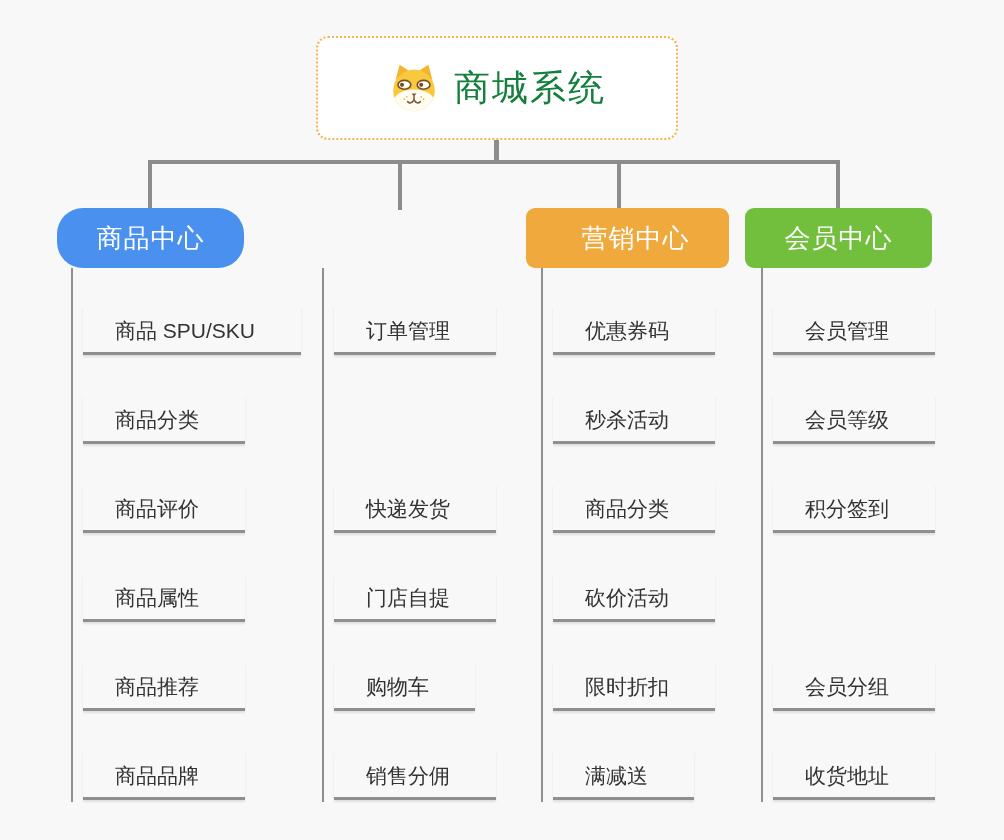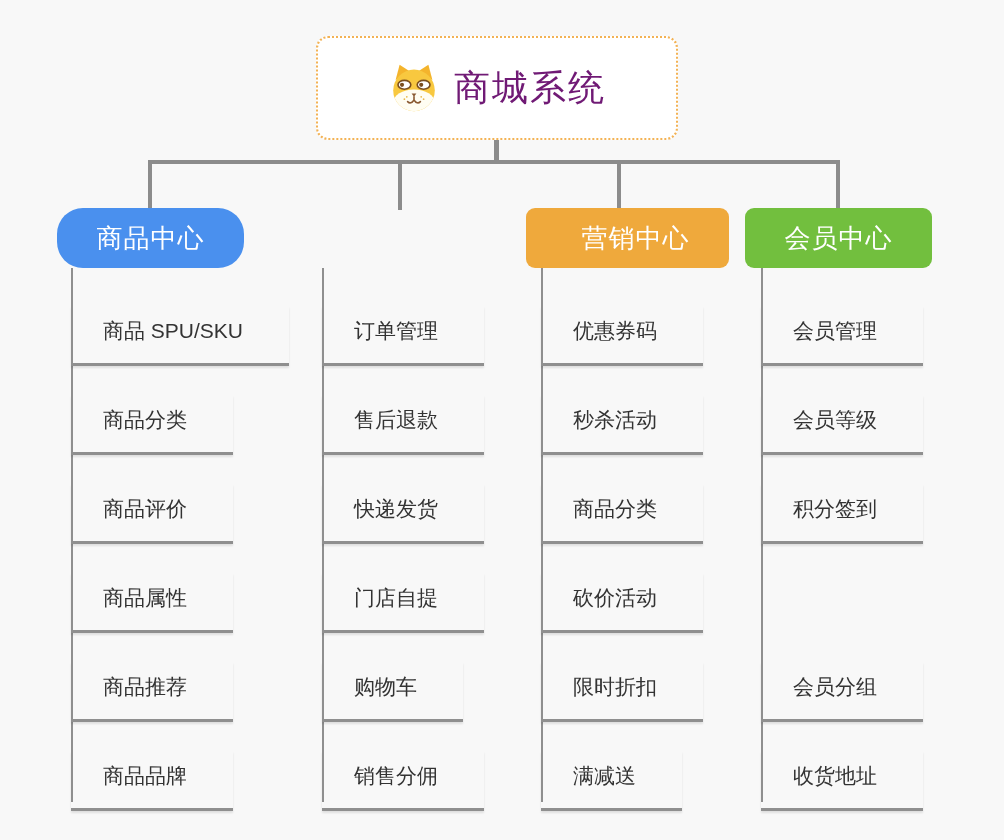--- a/index.html
+++ b/index.html
@@ -21,43 +21,43 @@
   .colline.c0{left:71px;} .colline.c1{left:322px;} .colline.c2{left:541px;} .colline.c3{left:761px;}
 
   
   .root-node{
     position:absolute;left:316px;top:36px;width:362px;height:104px;
     background:#FFFFFF;border:2px dotted #F3B254;border-radius:12px;
     box-sizing:border-box;
     display:flex;align-items:center;justify-content:center;gap:14px;
   }
   .root-title{
-    font-size:36px;color:#701a75;letter-spacing:2px;font-weight:500;
+    font-size:36px;color:#15803d;letter-spacing:2px;font-weight:500;
   }
   .dog-icon{width:52px;height:48px;flex:0 0 auto;}
 
   
   .branch-header{
     position:absolute;top:208px;width:187px;height:60px;
     border-radius:9px;color:#FFFFFF;font-size:26px;
     display:flex;align-items:center;justify-content:center;
     letter-spacing:1px;
   }
   .branch-header.b0{left:57px;}
   .branch-header.b1{left:307px;}
   .branch-header.b2{left:526px;padding-left:16px;}
   .branch-header.b3{left:745px;}
 
   
   .leaf{
     position:absolute;width:max-content;height:46px;
-    padding:0 46px 11px 32px;box-sizing:content-box;
+    padding:0 46px 0 32px;box-sizing:content-box;
     border-bottom:3px solid #8F8F8F;
     box-shadow:0 2px 2px rgba(0,0,0,0.10);
-    display:flex;align-items:flex-end;
+    display:flex;align-items:flex-end;margin-left:12px;
   }
   .leaf-label{
     font-size:21px;color:#333333;line-height:1;padding-bottom:11px;
     white-space:nowrap;
   }
   .leaf.c0{left:71px;} .leaf.c1{left:322px;text-align:center;} .leaf.c2{left:541px;} .leaf.c3{left:761px;}
   .leaf.r0{top:306px;} .leaf.r1{top:395px;} .leaf.r2{top:484px;}
   .leaf.r3{top:573px;} .leaf.r4{top:662px;} .leaf.r5{top:751px;}
 </style>
 </head>
@@ -120,23 +120,20 @@
   <div class="leaf c0 r4">
       <span class="leaf-label">商品推荐</span>
     </div>
   <div class="leaf c0 r5">
       <span class="leaf-label">商品品牌</span>
     </div>
 
   <div class="leaf c1 r0">
       <span class="leaf-label">订单管理</span>
     </div>
-  <div class="leaf c1 r1">
-      <span class="leaf-label">售后退款</span>
-    </div>
   <div class="leaf c1 r2">
       <span class="leaf-label">快递发货</span>
     </div>
   <div class="leaf c1 r3">
       <span class="leaf-label">门店自提</span>
     </div>
   <div class="leaf c1 r4">
       <span class="leaf-label">购物车</span>
     </div>
   <div class="leaf c1 r5">

